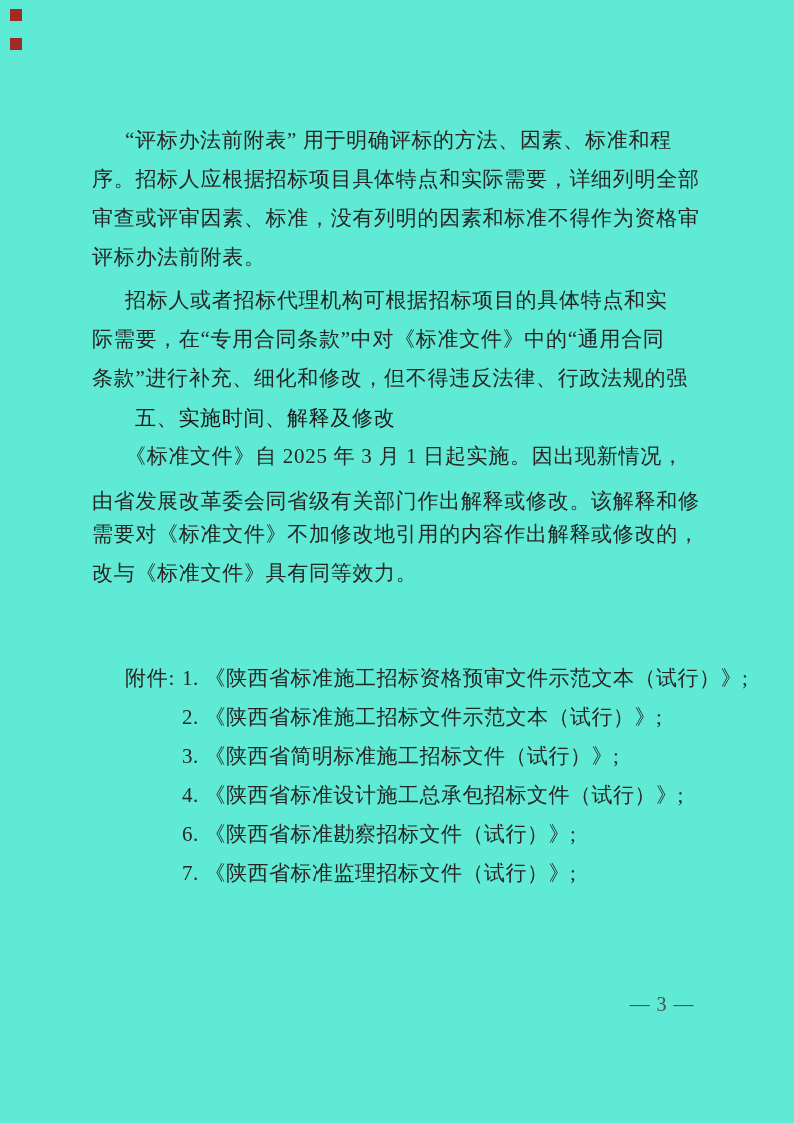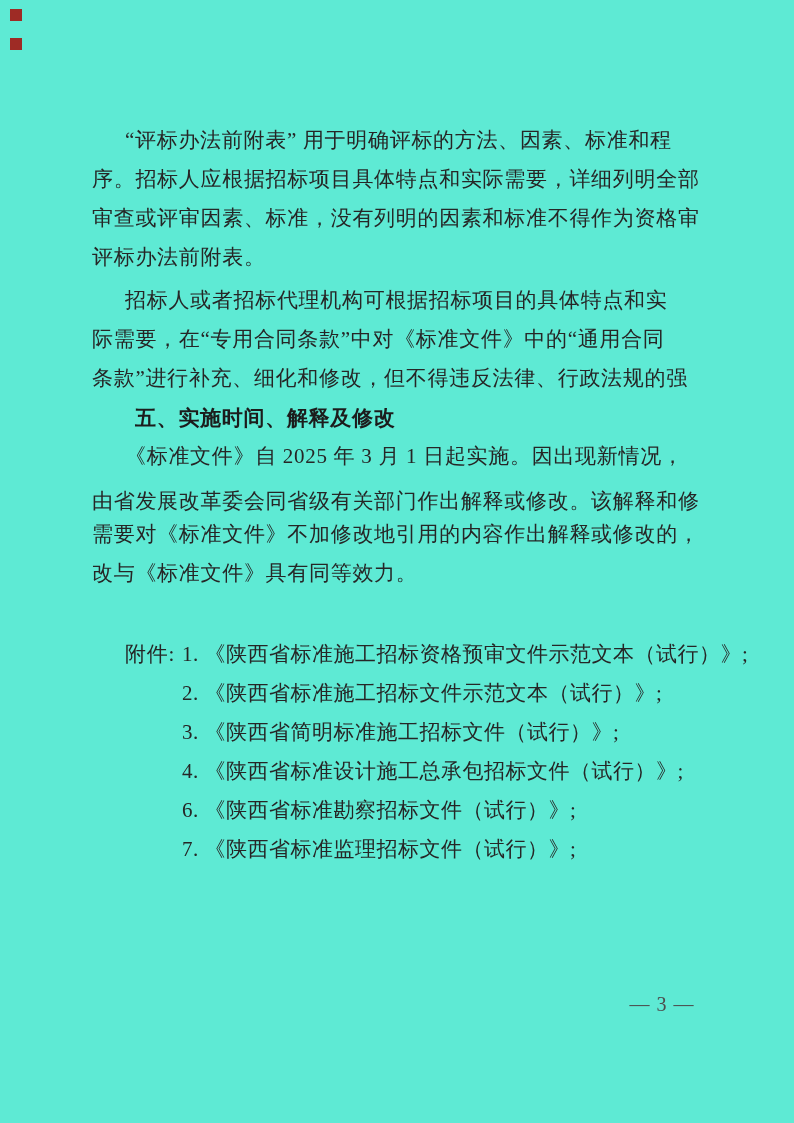--- a/index.html
+++ b/index.html
@@ -36,31 +36,31 @@
   .line {
     line-height: 39px;
     height: 39px;
     white-space: nowrap;
     text-align: left;
   }
   .line.indent { padding-left: 33px; }
   .line.heading {
     padding-left: 43px;
     font-family: "Liberation Sans", "DejaVu Sans", sans-serif;
-    font-weight: bold;
+    font-weight: normal;
     color: #1c1c1c;
   }
   
   #body-lines .line:nth-child(5)  { margin-top: 4px; }
   #body-lines .line:nth-child(10) { margin-top: 6px; }
   #body-lines .line:nth-child(11) { margin-top: -6px; }
 
   .attach {
     position: relative;
-    margin-top: 42px;
+    margin-top: 66px;
     padding-left: 90px;
   }
   .attach-label {
     position: absolute;
     left: 33px;
     top: 0;
     line-height: 39px;
     white-space: nowrap;
   }
   .attach .line { letter-spacing: 0.5px; }

